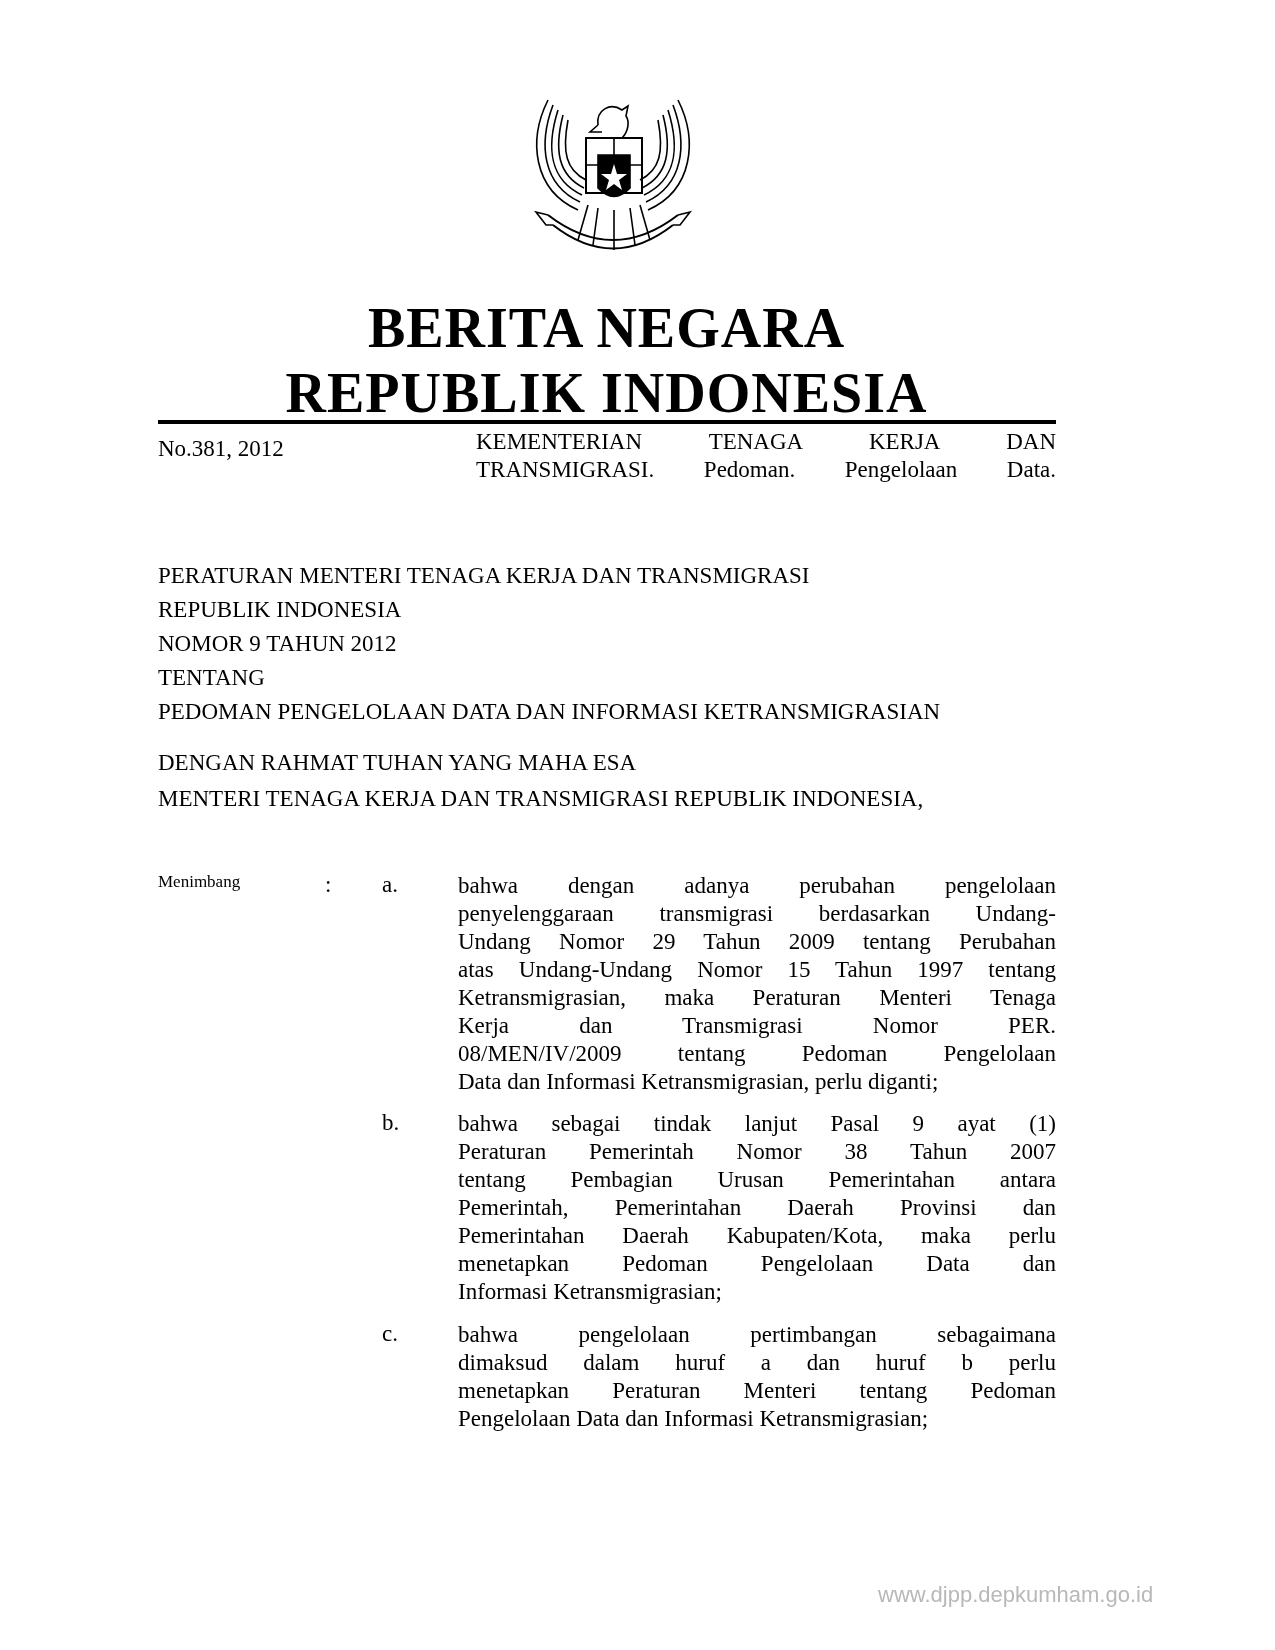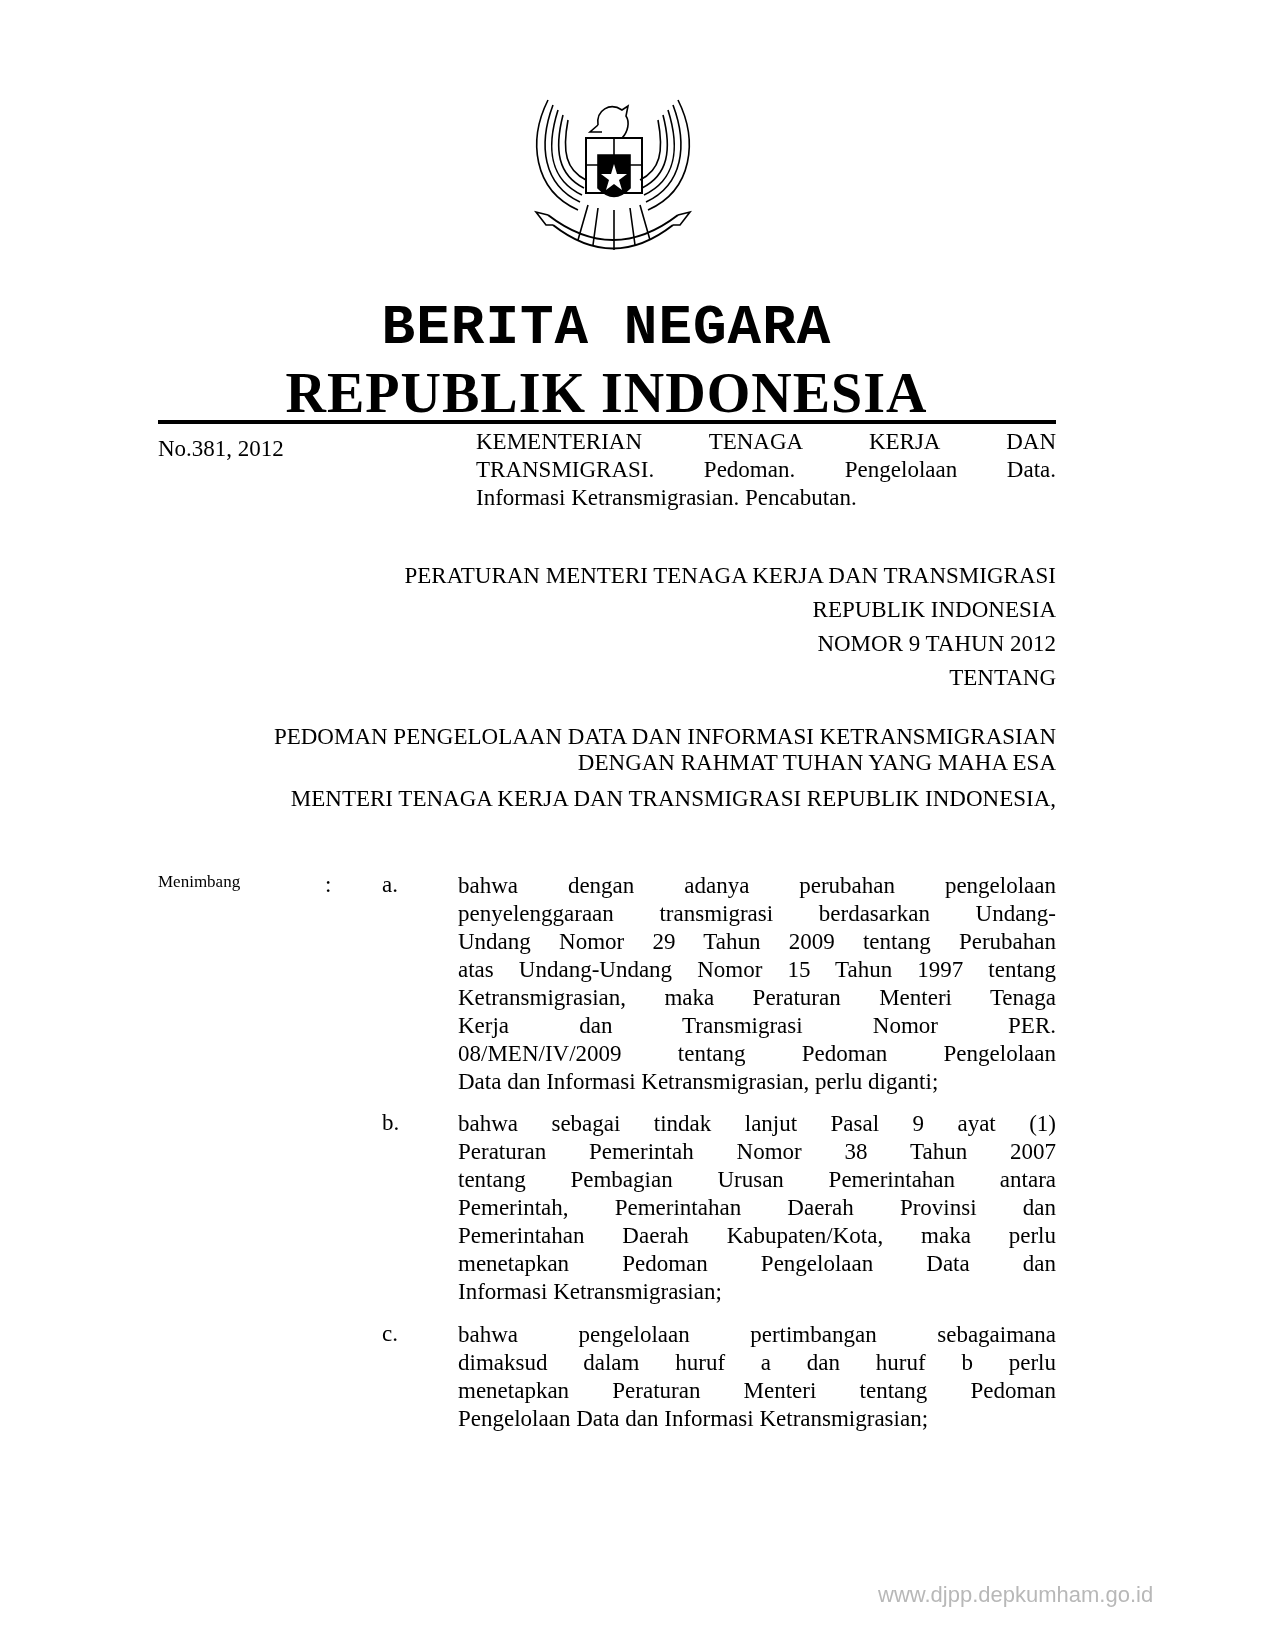--- a/index.html
+++ b/index.html
@@ -1,25 +1,25 @@
 <!DOCTYPE html>
 <html><head>
 <meta charset="utf-8">
 <style>
   html, body { margin:0; padding:0; background:#ffffff; }
   body { width:1275px; height:1650px; position:relative; overflow:hidden; font-family:"Liberation Serif", serif; color:#000; }
   .emblem { position:absolute; left:518px; top:80px; width:190px; height:190px; }
   .title { position:absolute; left:0; width:1213px; text-align:center; font-weight:bold; font-size:56px; letter-spacing:1px; line-height:1; }
-  .t1 { top:300px;font-family:Liberation Mono, monospace; }
+  .t1 { top:300px; }
   .t2 { top:365px; }
   .rule { position:absolute; left:158px; width:898px; top:420px; height:4px; background:#000; }
   .no { position:absolute; left:158px; top:436px; font-size:23px; }
   .summary { position:absolute; left:476px; top:428px; width:580px; font-size:23px; line-height:28px; text-align:justify; text-align-last:left; }
   .summary .jl { text-align-last:justify; display:block; }
-  .center-block { position:absolute; left:158px; width:898px; text-align:right; font-size:23px; }
+  .center-block { position:absolute; left:158px; width:898px; text-align:left; font-size:23px; }
   .menimbang-label { position:absolute; left:158px; top:872px; font-size:17px; }
   .colon { position:absolute; left:325px; top:872px; font-size:23px; }
   .item { position:absolute; left:382px; width:674px; font-size:23px; }
   .item .letter { position:absolute; left:0; top:0; }
   .item .body { position:absolute; left:44px; width:630px; line-height:28px; }
   .item .body span { display:block; text-align:justify; text-align-last:justify;margin-left:32px; }
   .item .body span.last { text-align-last:left; }
   .watermark { position:absolute; left:878px; top:1582px; font-family:"Liberation Sans", sans-serif; font-size:22px; color:#b8b8b8; }
 </style>
 </head>
@@ -49,28 +49,27 @@
 </svg>
 
 <div class="title t1">BERITA NEGARA</div>
 <div class="title t2">REPUBLIK INDONESIA</div>
 <div class="rule"></div>
 
 <div class="no">No.381, 2012</div>
 <div class="summary">
   <span class="jl">KEMENTERIAN TENAGA KERJA DAN</span>
   <span class="jl">TRANSMIGRASI. Pedoman. Pengelolaan Data.</span>
-  <span style="display:block;">Informasi Ketransmigrasian. Pencabutan.</span>
 </div>
 
 <div class="center-block" style="top:563px;">PERATURAN MENTERI TENAGA KERJA DAN TRANSMIGRASI</div>
 <div class="center-block" style="top:597px;">REPUBLIK INDONESIA</div>
 <div class="center-block" style="top:631px;">NOMOR 9 TAHUN 2012</div>
 <div class="center-block" style="top:665px;">TENTANG</div>
-<div class="center-block" style="top:699px;margin-top:25px;">PEDOMAN PENGELOLAAN DATA DAN INFORMASI KETRANSMIGRASIAN</div>
+<div class="center-block" style="top:699px;">PEDOMAN PENGELOLAAN DATA DAN INFORMASI KETRANSMIGRASIAN</div>
 <div class="center-block" style="top:750px;">DENGAN RAHMAT TUHAN YANG MAHA ESA</div>
 <div class="center-block" style="top:786px;">MENTERI TENAGA KERJA DAN TRANSMIGRASI REPUBLIK INDONESIA,</div>
 
 <div class="menimbang-label">Menimbang</div>
 <div class="colon">:</div>
 
 <div class="item" style="top:872px;">
   <span class="letter">a.</span>
   <div class="body">
     <span>bahwa dengan adanya perubahan pengelolaan</span>

